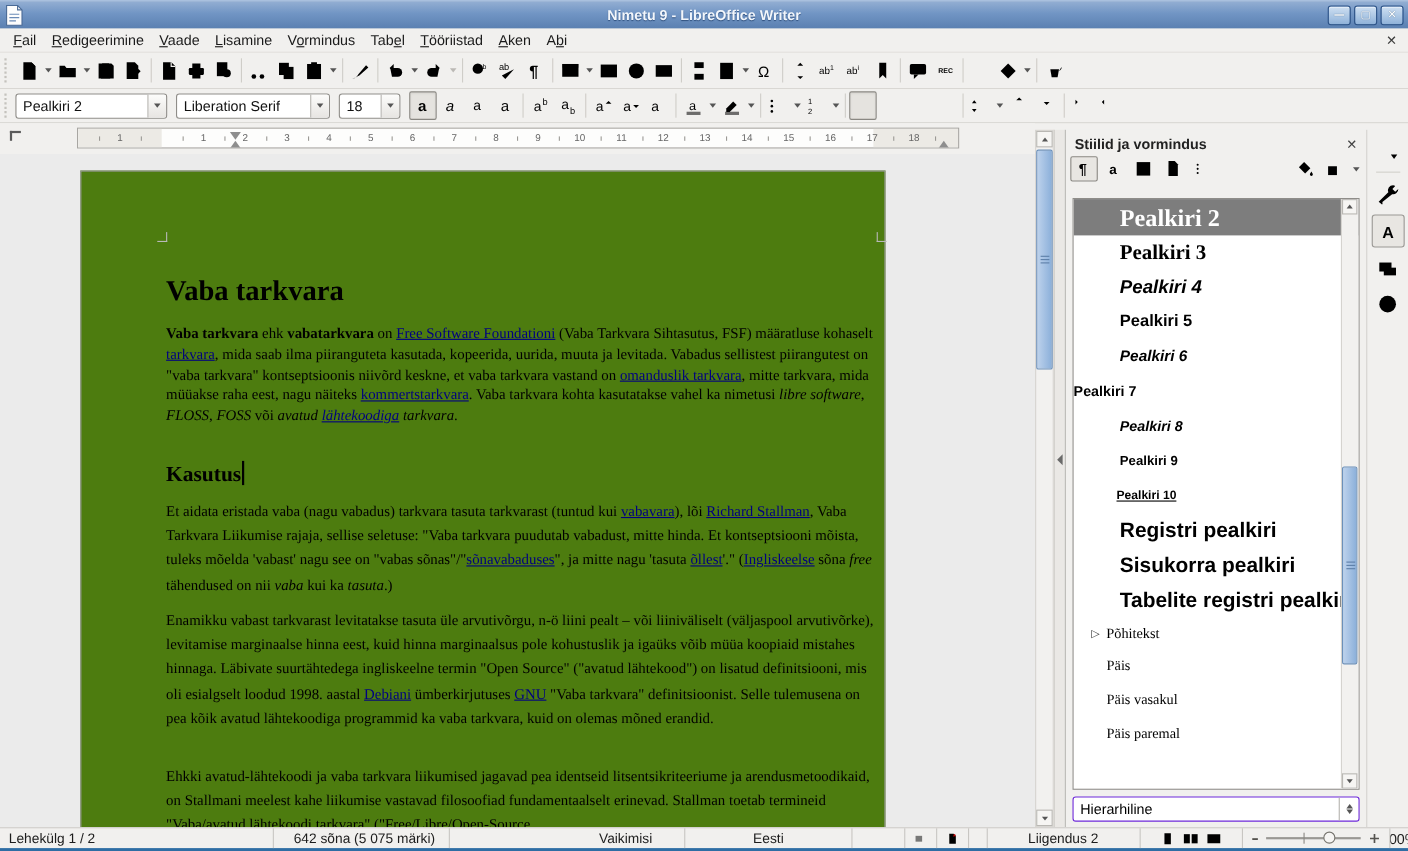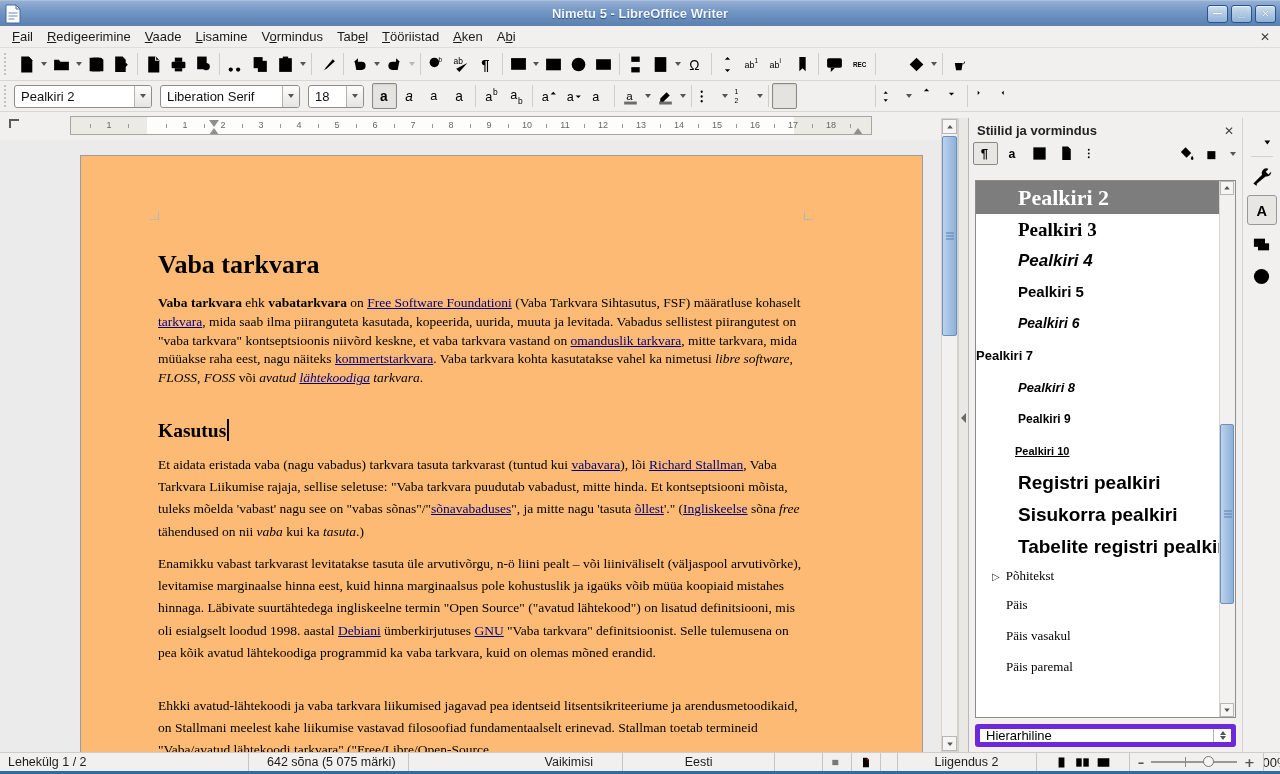--- a/index.html
+++ b/index.html
@@ -40,21 +40,21 @@
 #ruler-strip{position:absolute;left:70px;top:4px;width:802px;height:19px;background:#fdfdfc;border:1px solid #a8a6a2;font-size:9px;color:#666;overflow:hidden}
 .rshade{position:absolute;top:0;bottom:0;background:#eceae5}
 .rnum{position:absolute;top:3px;transform:translateX(-50%)}
 .rtick{position:absolute;top:7px;width:1px;height:4px;background:#9b9995}
 .mark{position:absolute;width:0;height:0}
 .mk-top{left:138px;top:3px;border-left:5px solid transparent;border-right:5px solid transparent;border-top:7px solid #8e8e8e}
 .mk-bot{left:138px;top:11px;border-left:5px solid transparent;border-right:5px solid transparent;border-bottom:7px solid #8e8e8e}
 .mk-right{left:782px;top:11px;border-left:5px solid transparent;border-right:5px solid transparent;border-bottom:7px solid #8e8e8e}
 
 .docarea{position:absolute;top:140px;left:0;width:941px;height:612px;background:#ebebeb;overflow:hidden}
-.page{position:absolute;left:80px;top:15px;width:843px;height:610px;background:#fdba74;border:1px solid #9b9b9b}
+.page{position:absolute;left:73px;top:15px;width:732px;height:610px;background:#4d7c0f;border:1px solid #9b9b9b}
 .cmark{position:absolute;width:9px;height:9px}
 .cm-tl{left:69px;top:62px;border-left:1px solid #b5b5b5;border-top:1px solid #b5b5b5;border-left:none;border-top:none;border-right:1px solid #b5b5b5;border-bottom:1px solid #b5b5b5}
 .doc-h1{position:absolute;left:77px;top:94px;font:bold 26px "Liberation Serif",serif;color:#000}
 .doc-p{position:absolute;left:77px;width:648px;font:13.5px/18.8px "Liberation Serif",serif;color:#000;text-align:left}
 #p1{top:138px}
 .doc-h2{position:absolute;left:77px;top:263px;font:bold 19.5px "Liberation Serif",serif}
 #p2{top:298px;line-height:22.2px}
 #p3{top:397px;line-height:22.2px}
 #p4{top:539px;line-height:22.2px}
 .run-b{font-weight:bold}
@@ -90,21 +90,21 @@
 .sty-h5{font:bold 15px "Liberation Sans",sans-serif}
 .sty-h6{font:italic bold 14px "Liberation Sans",sans-serif}
 .sty-h7{font:bold 13px "Liberation Sans",sans-serif}
 .sty-h8{font:italic bold 13px "Liberation Sans",sans-serif}
 .sty-h9{font:bold 12px "Liberation Sans",sans-serif}
 .sty-h10{font:bold 11px "Liberation Sans",sans-serif}
 .sty-idx{font:bold 19px "Liberation Sans",sans-serif}
 .sty-title{font:bold 27px "Liberation Sans",sans-serif}
 .sty-body{font:13px "Liberation Serif",serif}
 #liststroll{right:0;top:0;height:536px;left:auto;position:absolute;width:16px;border:none;background:#f2f1ef;border-left:1px solid #d5d3cf}
-.pcombo{position:absolute;left:6px;right:6px;top:606px;height:23px;border:5px solid #6d28d9;border-radius:3px;background:#fff;display:flex;align-items:center;font-size:13px}
+.pcombo{position:absolute;left:6px;right:6px;top:606px;height:23px;border:1px solid #6d28d9;border-radius:3px;background:#fff;display:flex;align-items:center;font-size:13px}
 .pcombo .val{padding:0 6px;flex:1}
 .spin{width:18px;height:100%;border-left:1px solid #b5b3af;display:flex;flex-direction:column;align-items:center;justify-content:center;gap:1px}
 .caret-up{width:0;height:0;border-left:3.5px solid transparent;border-right:3.5px solid transparent;border-bottom:4px solid #555}
 
 .rail{position:absolute;left:1242px;top:118px;width:38px;height:634px;background:#f1f0ee;border-left:1px solid #d5d3cf}
 .ricon{width:28px;height:26px;margin:6px auto;display:flex;align-items:center;justify-content:center;color:#4a4a4a}
 .ricon svg{width:21px;height:21px}
 .ricon.on{border:1px solid #9a9894;border-radius:3px;background:#e8e6e2;width:30px;height:30px}
 .rdiv{width:22px;height:1px;background:#d2d0cb;margin:4px auto}
 
@@ -405,21 +405,21 @@
       </symbol>
 </defs>
 </svg>
 
 <div id="app">
 
   <div class="titlebar">
     <svg class="appico">
         <use href="#w-doc"></use>
       </svg>
-    <div class="title">Nimetu 5 - LibreOffice Writer</div>
+    <div class="title">Nimetu 9 - LibreOffice Writer</div>
     <div class="winbtns">
       <div class="wbtn">—</div>
       <div class="wbtn">▢</div>
       <div class="wbtn">✕</div>
     </div>
   </div>
 
   <div class="menubar" id="menubar">
     <div class="mitem"><span class="run-u">F</span><span>ail</span></div>
       <div class="mitem"><span class="run-u">R</span><span>edigeerimine</span></div>

